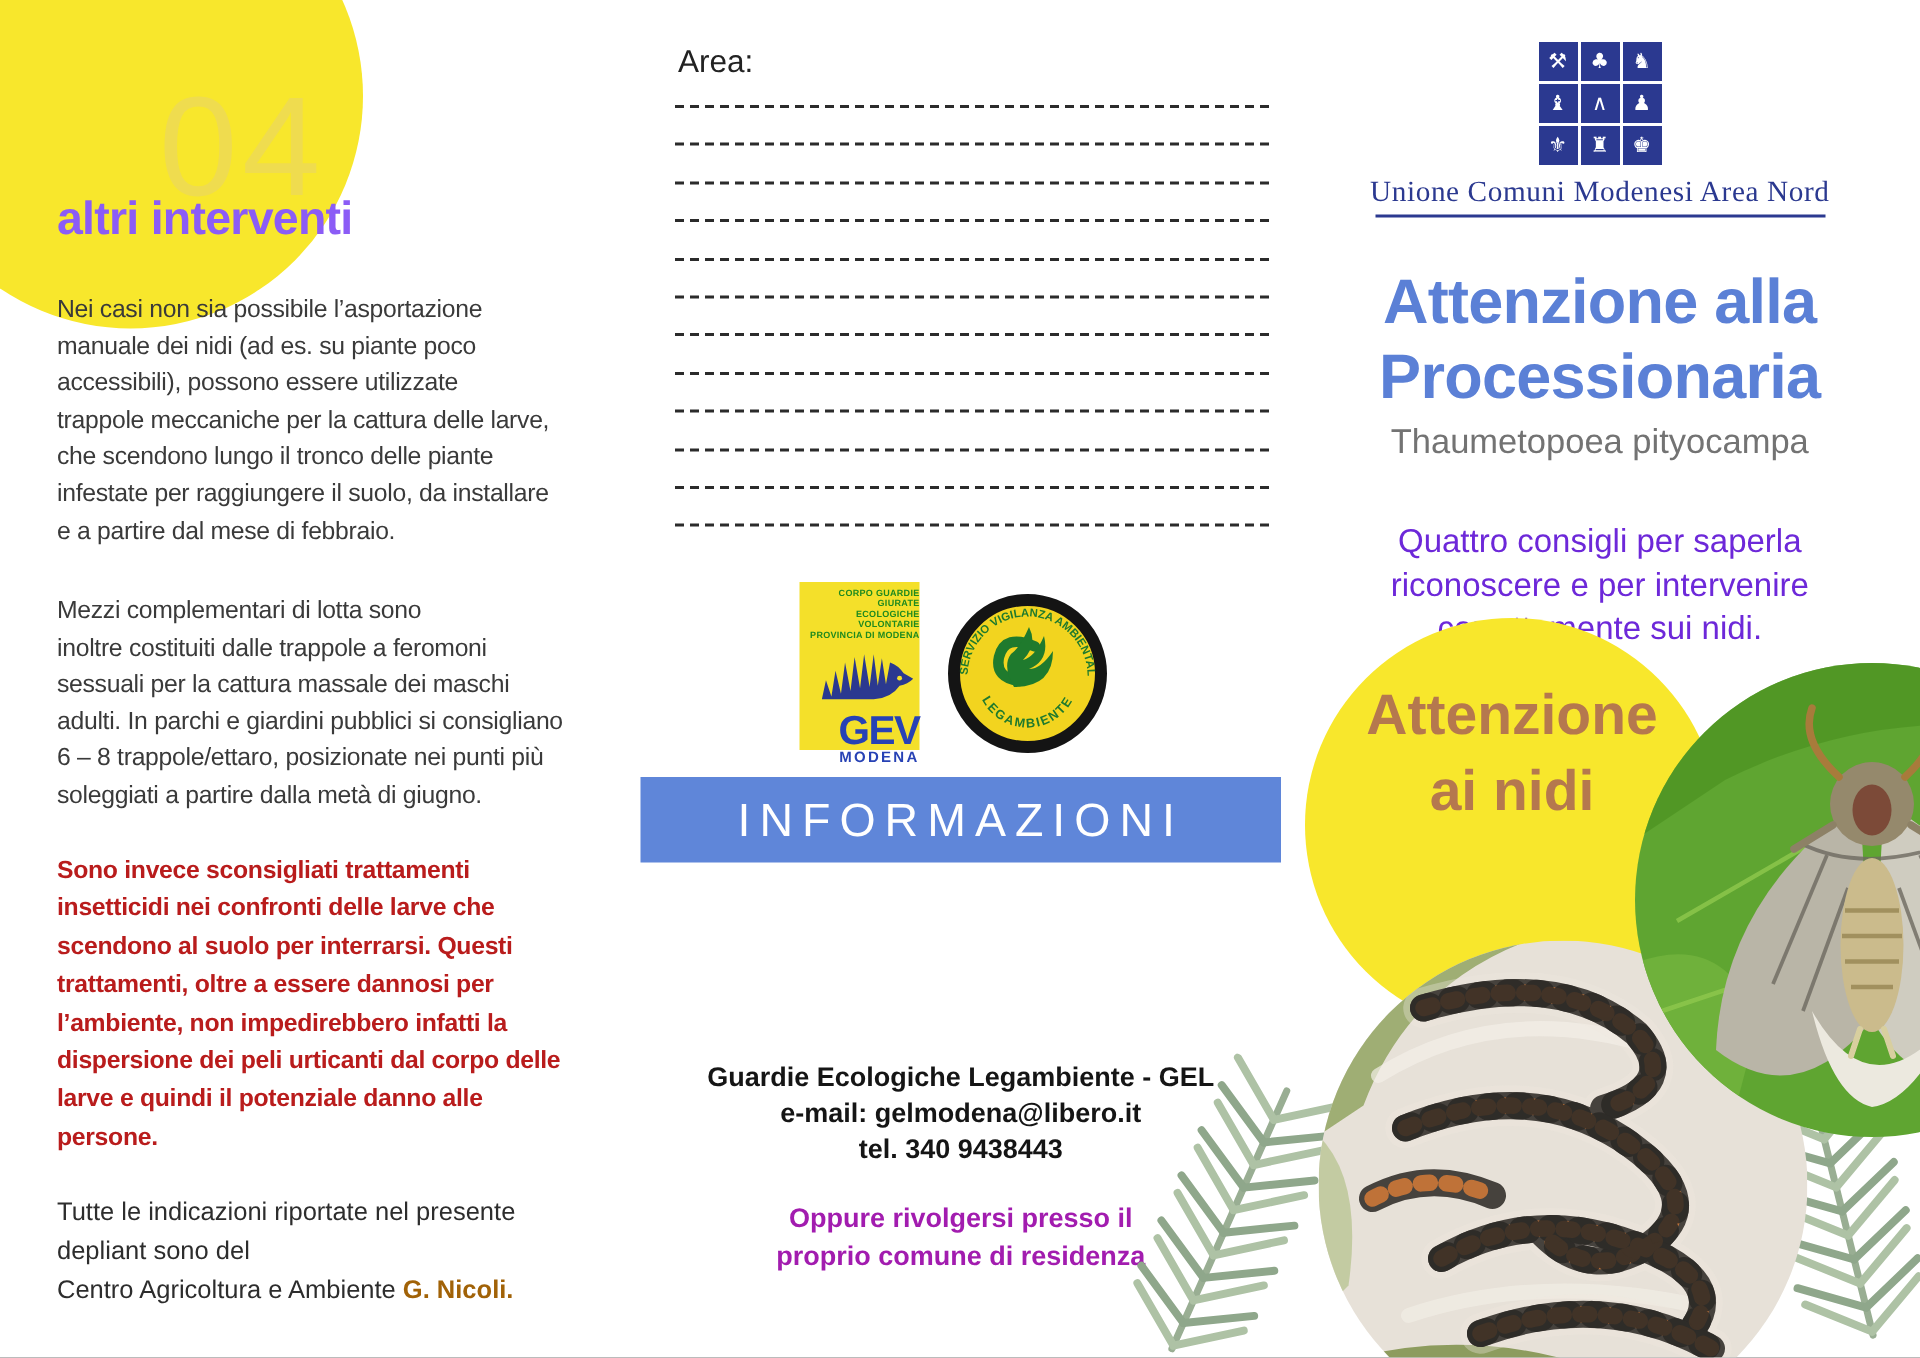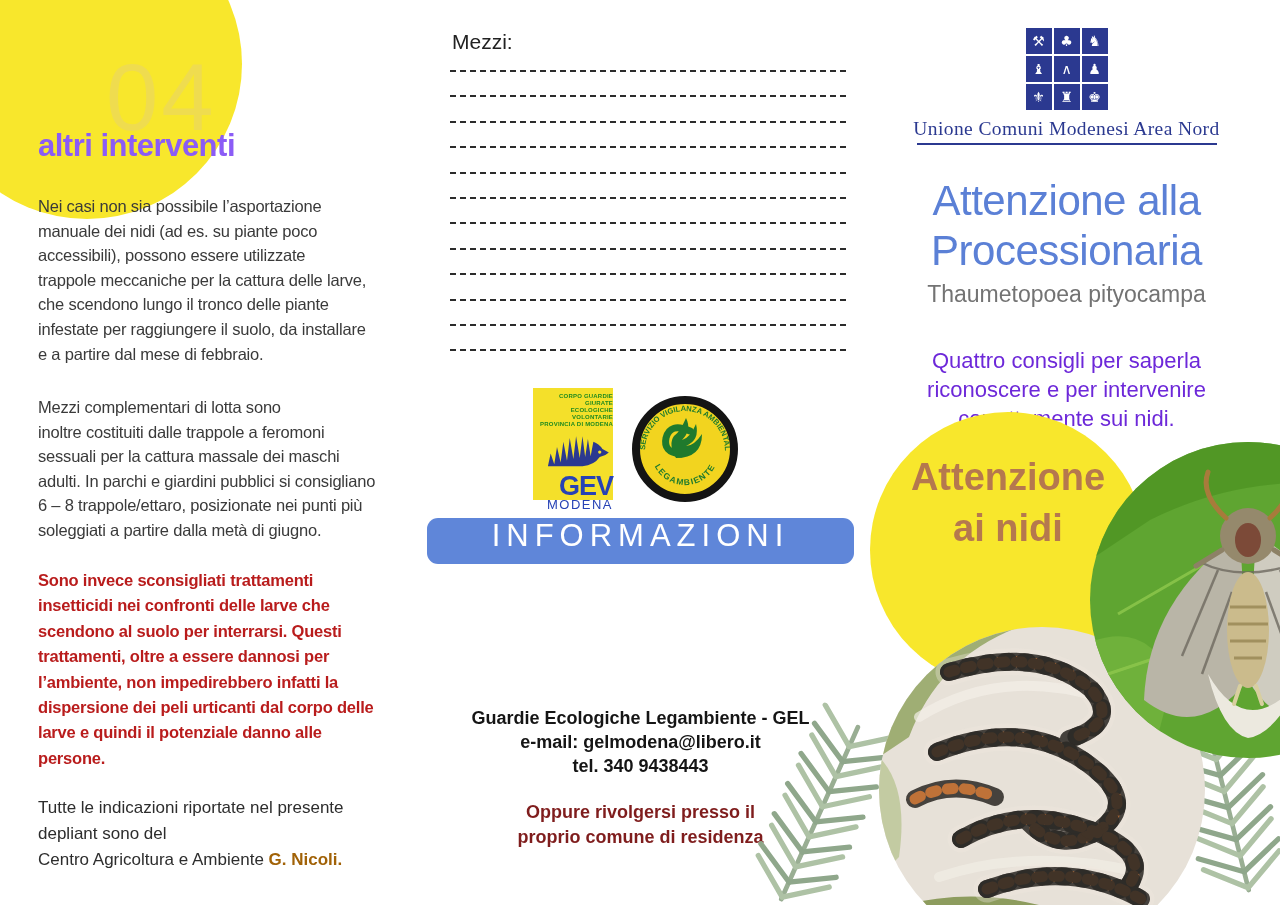--- a/index.html
+++ b/index.html
@@ -61,45 +61,45 @@
   }
   .gev-org{
     padding-top:5px; font-size:6px; font-weight:700; line-height:7px;
     color:#1f8a1f; letter-spacing:0.2px;
   }
   .gev-acronym{
     font-size:27px; font-weight:800; letter-spacing:-1px;
     color:#2742b5; line-height:26px; margin-top:1px;
   }
   .gev-city{
-    font-size:13px; font-weight:400; letter-spacing:1.5px;
+    font-size:10px; font-weight:700; letter-spacing:1.5px;
     color:#2742b5; line-height:12px;
   }
 
   
   .gel-logo{left:632px; top:396px; width:106px; height:106px; z-index:2;}
 
   
   .info-banner{
-    left:427px; top:518px; width:427px; height:46px;
+    left:427px; top:518px; width:427px; height:57px;
     background:#5F86D9; z-index:2;
-    display:flex; align-items:flex-start; justify-content:center;border-radius:11px;
+    display:flex; align-items:center; justify-content:center;
   }
   .info-banner span{
     color:#ffffff; font-size:31px; font-weight:400; letter-spacing:6px;
   }
   .contact-block{
     left:427px; width:427px; z-index:2; text-align:center;
     font-size:18px; font-weight:700; color:#151515; line-height:24px;
   }
   .cb1{top:608px;}
   .cb2{top:706px;}
   .footer-note{
     left:427px; top:800px; width:427px; z-index:2; text-align:center;
-    font-size:18px; font-weight:700; color:#7f1d1d; line-height:25px;
+    font-size:18px; font-weight:700; color:#a21caf; line-height:25px;
   }
 
   
   .union-logo{left:853px; top:28px; width:427px; z-index:2; text-align:center;}
   .union-grid{
     display:inline-grid; grid-template-columns:repeat(3,26px);
     grid-auto-rows:26px; gap:2px; background:#ffffff;
   }
   .union-tile{
     background:#2B3990; color:#ffffff; font-size:14px; line-height:26px;
@@ -107,21 +107,21 @@
   }
   .union-name{
     margin-top:8px; font-family:"Liberation Serif", serif;
     font-size:19.5px; color:#2B3990; letter-spacing:0.4px;
   }
   .union-rule{
     margin:3px auto 0 auto; width:300px; height:2px; background:#2B3990;
   }
   .right-title{
     left:853px; top:176px; width:427px; z-index:2; text-align:center;
-    font-size:42px; font-weight:400; line-height:50px; letter-spacing:-0.5px;
+    font-size:42px; font-weight:700; line-height:50px; letter-spacing:-0.5px;
     color:#5B80D6;
   }
   .right-subtitle{
     left:853px; top:281px; width:427px; z-index:2; text-align:center;
     font-size:23px; color:#737373;
   }
   .right-intro{
     left:853px; top:346px; width:427px; z-index:2; text-align:center;
     font-size:22px; line-height:29px; color:#6d28d9;
   }
@@ -170,21 +170,21 @@
 dispersione dei peli urticanti dal corpo delle
 larve e quindi il potenziale danno alle
 persone.</div>
   <div class="abs credits">
     <span class="lines">Tutte le indicazioni riportate nel presente
 depliant sono del</span>
     <br>
     <span>Centro Agricoltura e Ambiente </span><b>G. Nicoli.</b>
   </div>
 
-  <div class="abs note-label">Mezzi:</div>
+  <div class="abs note-label">Area:</div>
   <div class="abs note-lines">
       <div class="note-line"></div>
       <div class="note-line"></div>
       <div class="note-line"></div>
       <div class="note-line"></div>
       <div class="note-line"></div>
       <div class="note-line"></div>
       <div class="note-line"></div>
       <div class="note-line"></div>
       <div class="note-line"></div>

